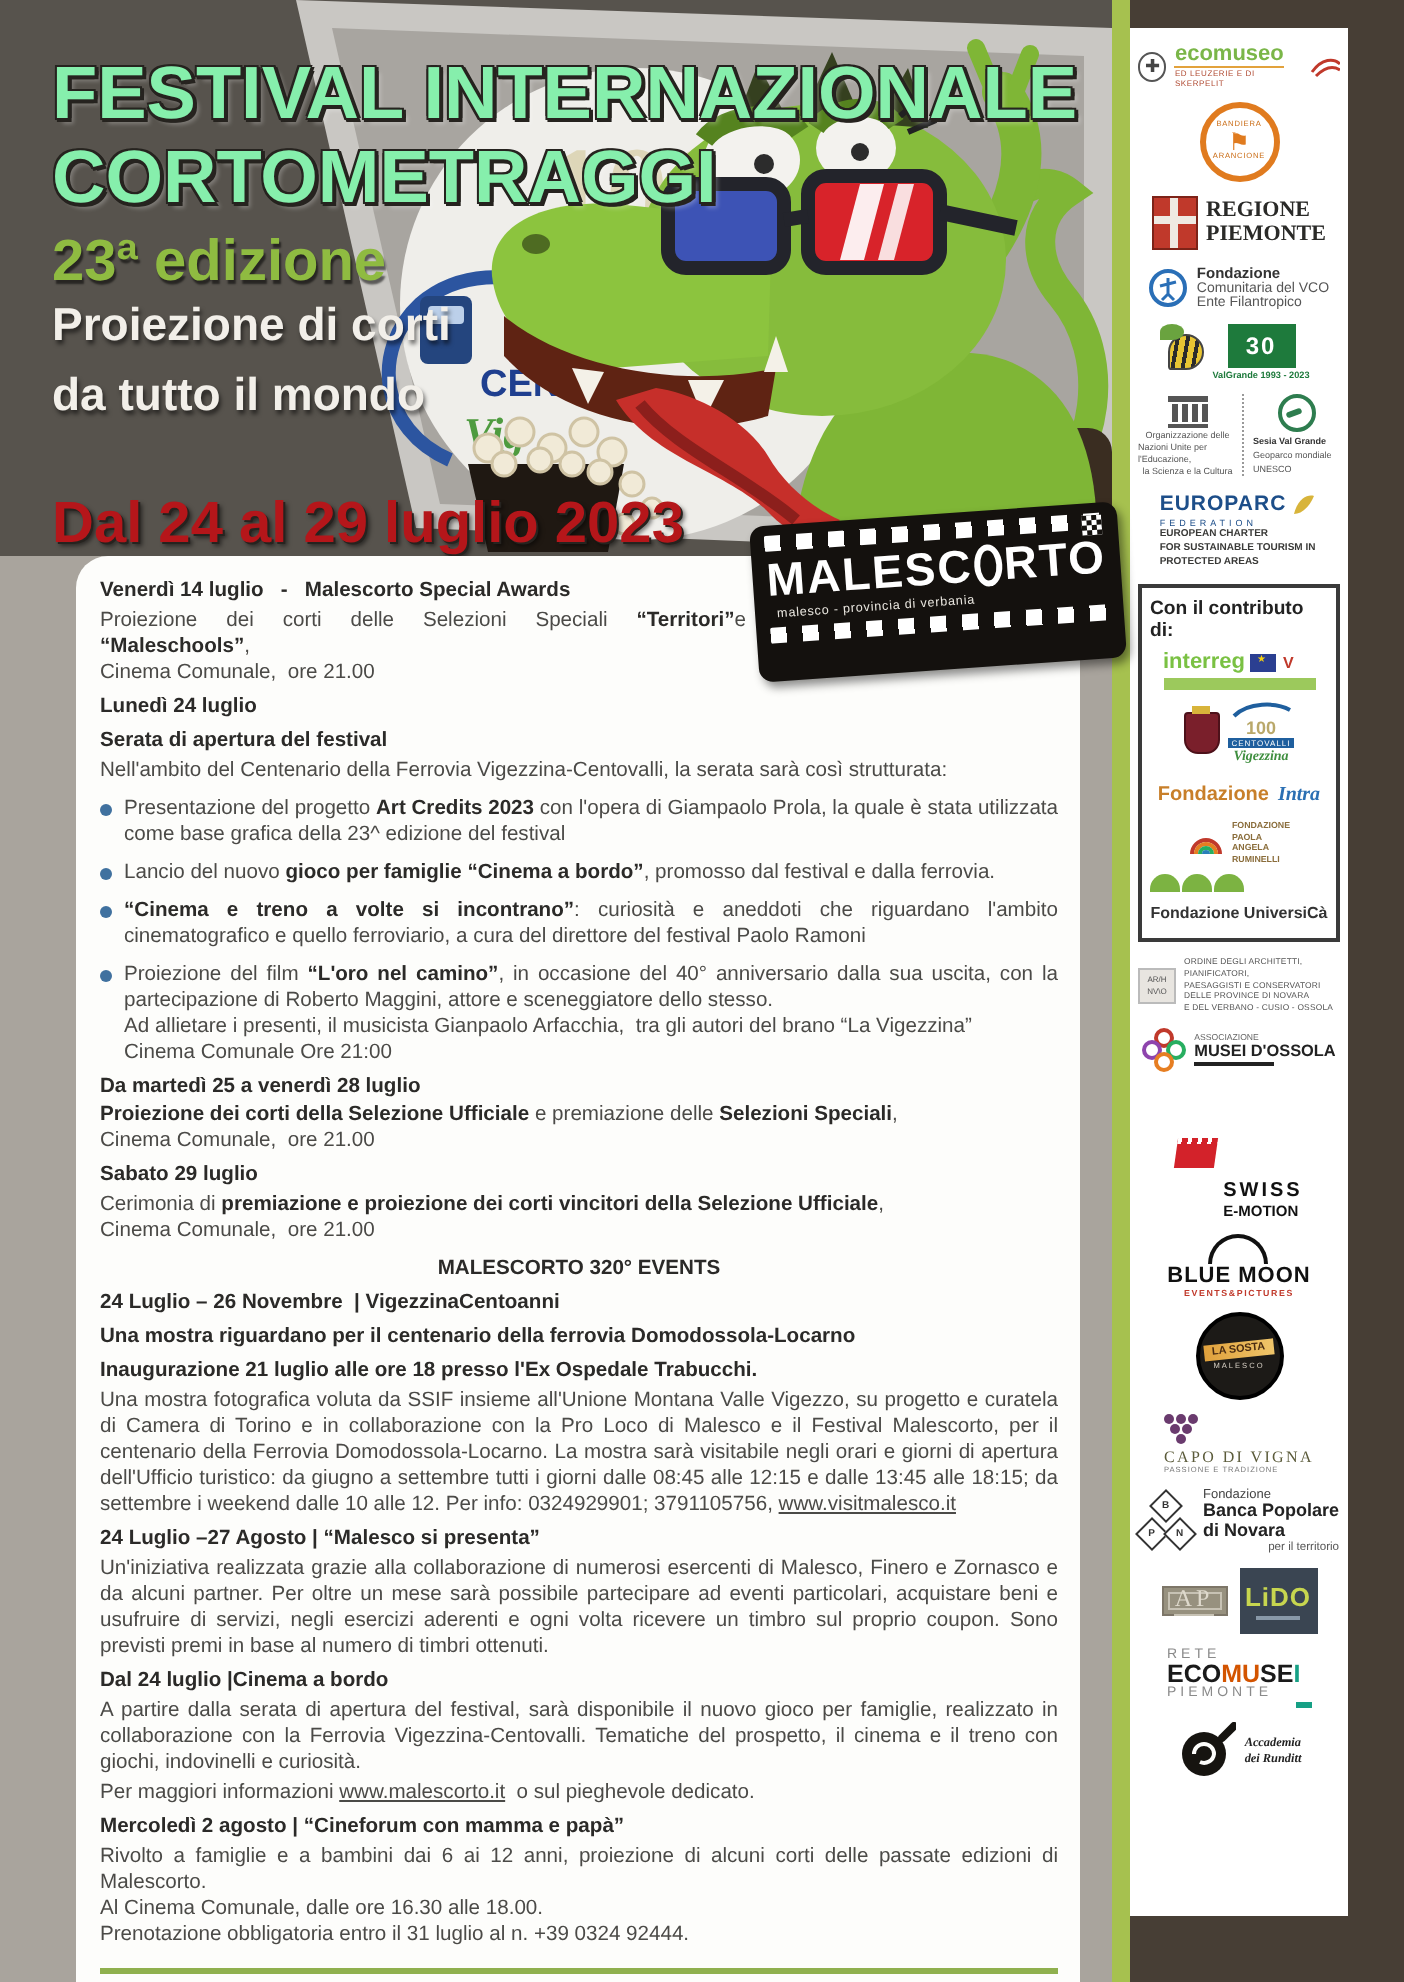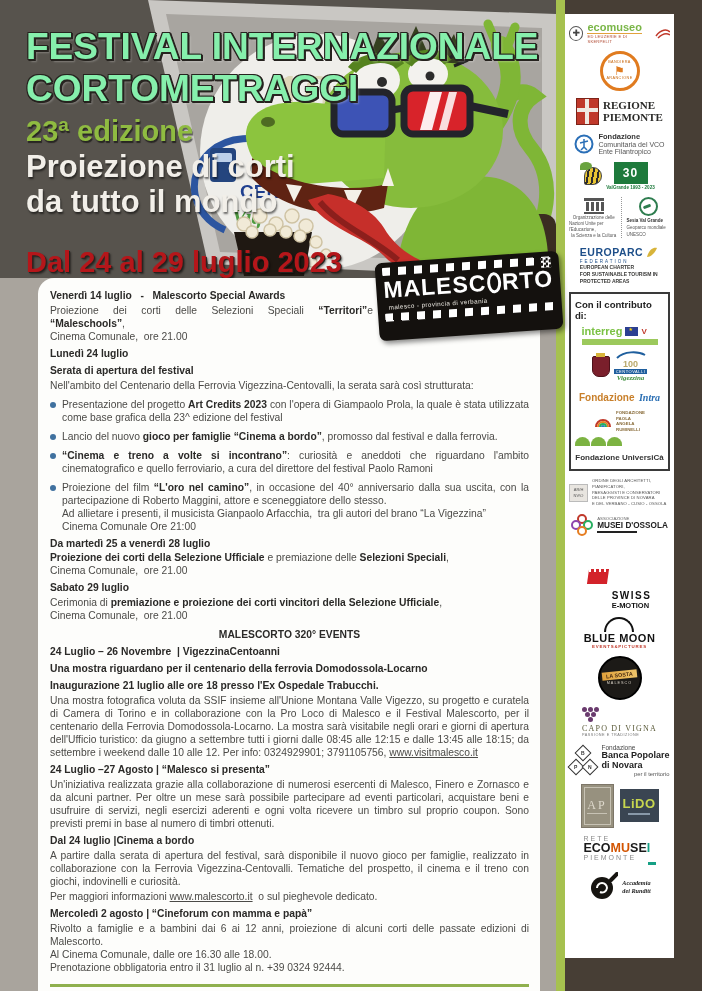--- a/index.html
+++ b/index.html
@@ -11,21 +11,21 @@
   .screen-svg{position:absolute;left:0;top:0;}
   .faint-100{font:bold 62px "Liberation Serif",serif;fill:#d8cfa8;opacity:.75;}
   .faint-years{font:bold 24px "Liberation Serif",serif;fill:#cfc497;opacity:.8;}
   .train-cento{font:bold 19px "Liberation Sans",sans-serif;fill:#1f3f8f;}
   .train-vig{font:italic bold 22px "Liberation Serif",serif;fill:#4e9b3f;}
   .dragon-svg{position:absolute;left:216px;top:18px;}
   .htext{position:absolute;left:26px;white-space:nowrap;line-height:1;}
   .t-red{color:#86efac;font-weight:bold;font-size:37px;letter-spacing:0px;
          text-shadow:2px 2px 0 #26231f,-1px -1px 0 #26231f,1px -1px 0 #26231f,-1px 1px 0 #26231f,2px 0 0 #26231f,0 2px 0 #26231f,3px 3px 2px rgba(255,255,255,.25);}
   .t-green{color:#8fbb41;font-weight:bold;font-size:29px;text-shadow:1px 2px 1px rgba(0,0,0,.55);}
-  .t-white{color:#f2efe9;font-weight:bold;font-size:31px;text-shadow:1px 2px 2px rgba(0,0,0,.55);}
+  .t-white{color:#f2efe9;font-weight:bold;font-size:23px;text-shadow:1px 2px 2px rgba(0,0,0,.55);}
   .t-dates{color:#b5161a;font-weight:bold;font-size:29px;
            text-shadow:1px 1px 0 #26231f,2px 2px 2px rgba(0,0,0,.5);}
   .loc-green{color:#8fbb41;} .loc-white{color:#f2efe9;}
   
   .panel{position:absolute;left:38px;top:278px;width:502px;height:713px;background:#fdfdfb;
          border-radius:16px 0 0 0;overflow:hidden;padding:8px 11px 0 12px;box-sizing:border-box;}
   .panel-content{font-size:10.3px;color:#4b4a47;line-height:1.26;}
   .logo-spacer{float:right;width:156px;height:60px;}
   .line{white-space:pre-wrap;margin-top:2px;}
   .line.p{text-align:justify;}
@@ -151,21 +151,21 @@
   
   .hexes{display:flex;flex-direction:column;align-items:center;line-height:0;flex:none;}
   .hex{width:10px;height:10px;border:1px solid #333;color:#333;font-size:5px;display:flex;align-items:center;
        justify-content:center;background:#fff;transform:rotate(45deg);margin:1px;}
   .hex span{transform:rotate(-45deg);font-weight:bold;}
   .hex-row{display:flex;}
   .bpn1{font-size:6.5px;color:#444;}
   .bpn2{font-size:9px;font-weight:bold;color:#222;line-height:1.1;}
   .bpn3{font-size:5.8px;color:#555;align-self:flex-end;}
   
-  .ap-sq{width:33px;height:44px;background:#97917f;display:flex;flex-direction:column;align-items:center;
+  .ap-sq{width:33px;height:15px;background:#97917f;display:flex;flex-direction:column;align-items:center;
          justify-content:center;box-shadow:inset 0 0 0 1px #7d7668, inset 0 0 0 3px #97917f, inset 0 0 0 4px #c7c2b4;}
   .ap-t{font-family:"Liberation Serif",serif;font-size:12px;color:#ded9cc;letter-spacing:2px;border-bottom:1px solid #c7c2b4;}
   .lido-sq{width:39px;height:33px;background:#3a4552;display:flex;flex-direction:column;align-items:center;justify-content:center;}
   .lido-t{font-size:13px;font-weight:bold;color:#c7d64f;letter-spacing:.5px;}
   .lido-bar{width:22px;height:2px;background:#8898a8;margin-top:2px;}
   
   .rete-col{display:flex;flex-direction:column;align-items:flex-start;width:72px;}
   .rete1{font-size:7px;color:#8a8a8a;letter-spacing:2px;}
   .rete2{font-size:12.5px;font-weight:bold;line-height:1;}
   .rete2 .c1{color:#1a1a1a;} .rete2 .c2{color:#d35400;} .rete2 .c3{color:#16a085;}

